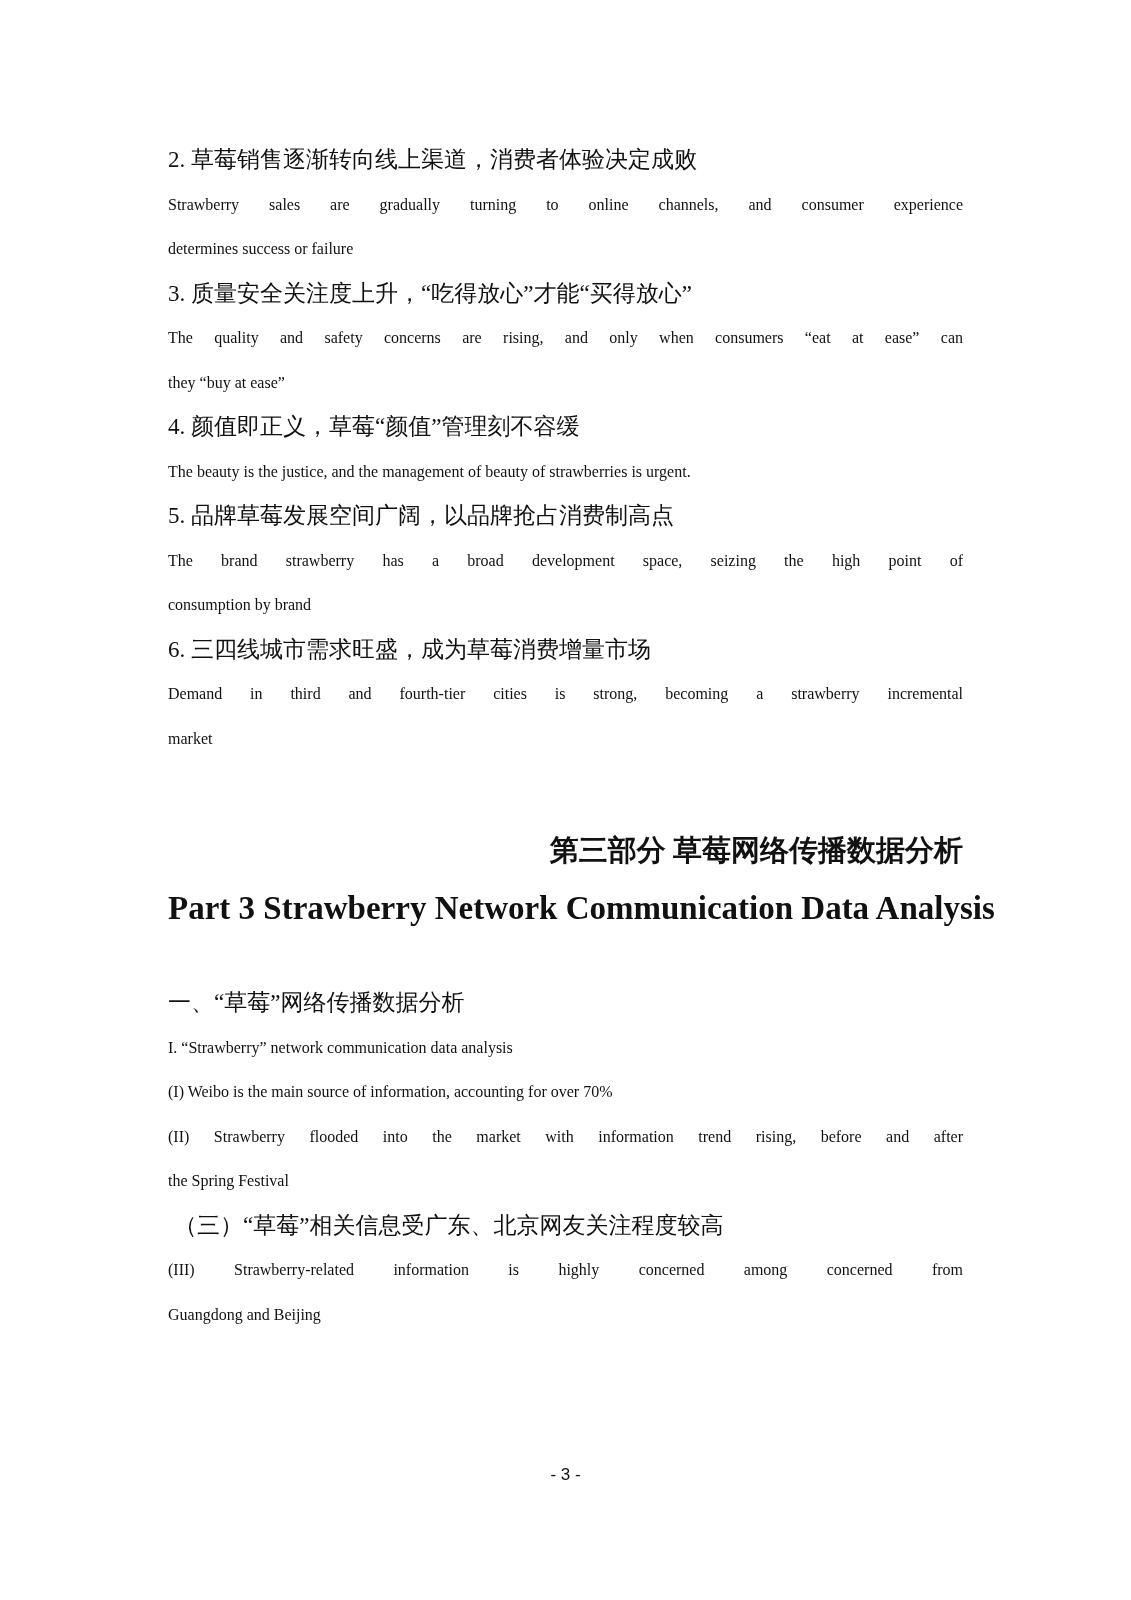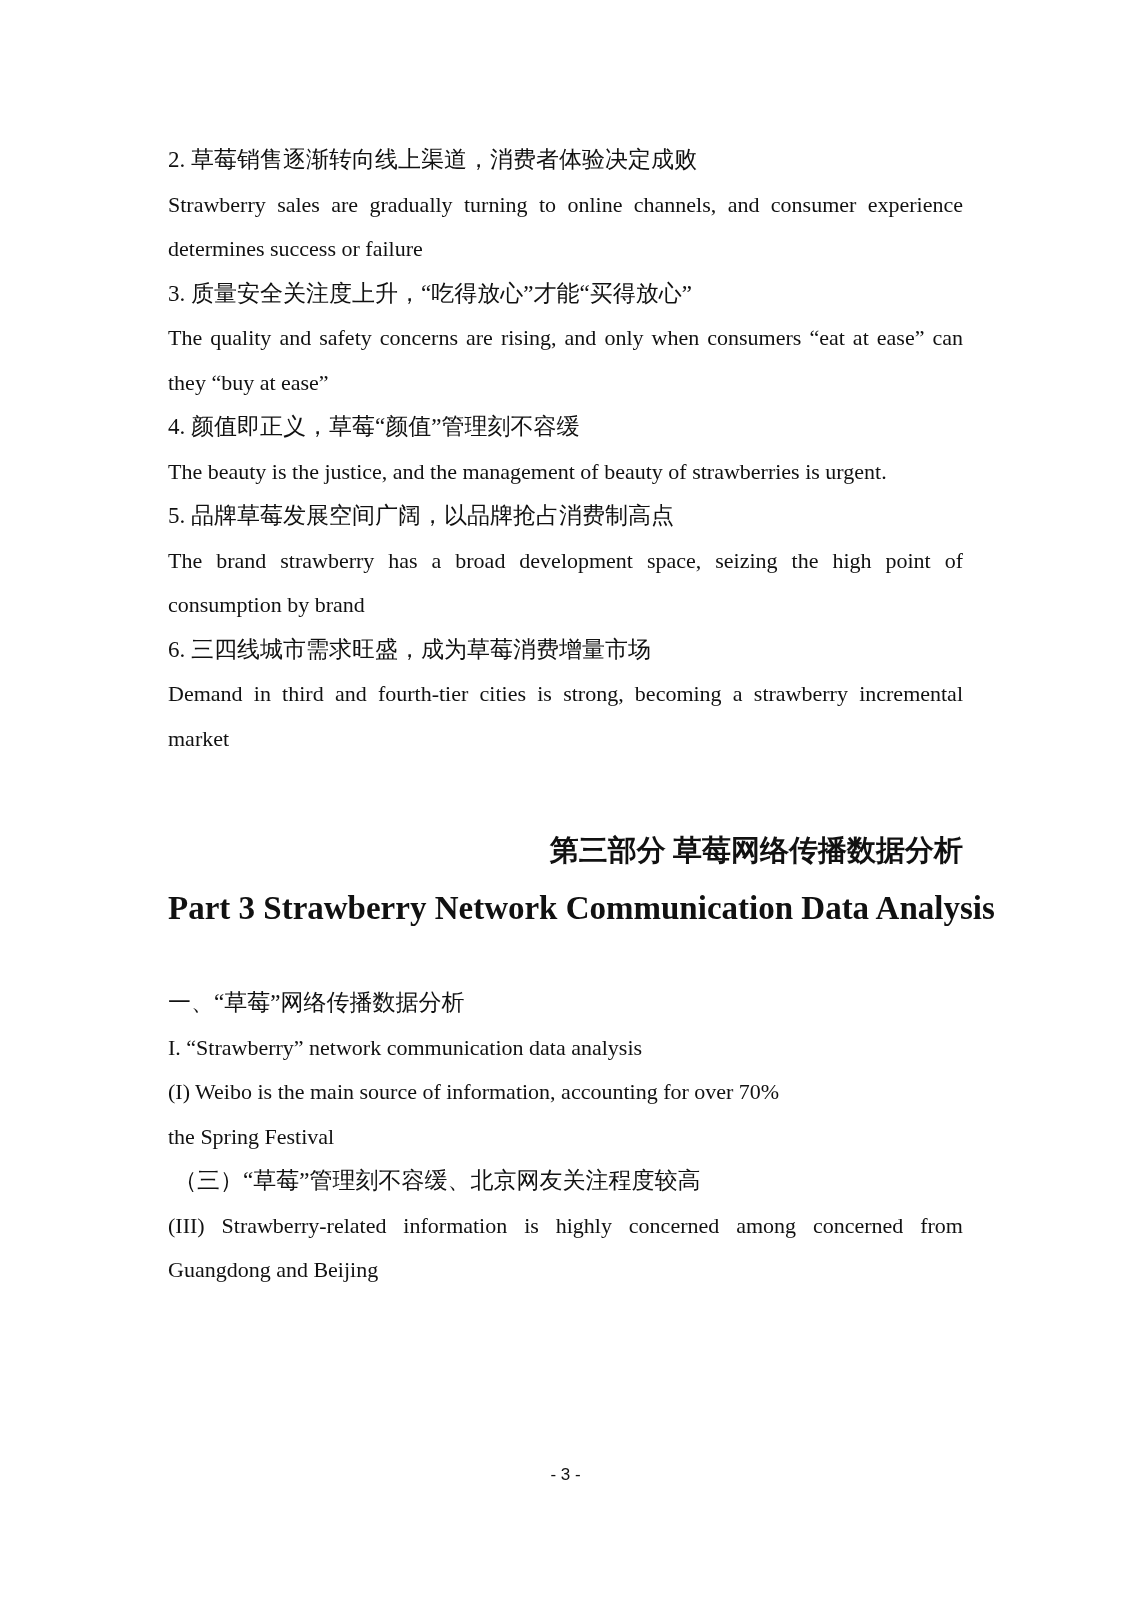--- a/index.html
+++ b/index.html
@@ -17,21 +17,21 @@
   .content {
     position: absolute;
     left: 168px;
     top: 0;
     width: 795px;
     padding-top: 138px;
   }
   .line {
     height: 44.5px;
     line-height: 44.5px;
-    font-size: 22px;
+    font-size: 16px;
     overflow: hidden;
   }
   .zh { font-size: 23px; white-space: nowrap; }
   .paren { padding-left: 6px; }
   .j { text-align: justify; text-align-last: justify; }
   .heading-zh {
     margin-top: 62px;
     height: 54px;
     line-height: 54px;
     font-size: 29px;
@@ -87,22 +87,23 @@
     <p class="line en">market</p>
 
     <h1 class="heading-zh">第三部分 草莓网络传播数据分析</h1>
     <h2 class="heading-en">Part 3 Strawberry Network Communication Data Analysis</h2>
 
     <p class="line zh sec-start">一、“草莓”网络传播数据分析</p>
     <p class="line en">I. “Strawberry” network communication data analysis</p>
 
     <p class="line en">(I) Weibo is the main source of information, accounting for over 70%</p>
 
+    <p class="line en j">(II) Strawberry flooded into the market with information trend rising, before and after</p>
     <p class="line en">the Spring Festival</p>
 
-    <p class="line zh paren">（三）“草莓”管理刻不容缓、北京网友关注程度较高</p>
+    <p class="line zh paren">（三）“草莓”相关信息受广东、北京网友关注程度较高</p>
     <p class="line en j">(III) Strawberry-related information is highly concerned among concerned from</p>
     <p class="line en">Guangdong and Beijing</p>
 
   </div>
 
   <div class="footer">- 3 -</div>
 </div>
 
 </body></html>

